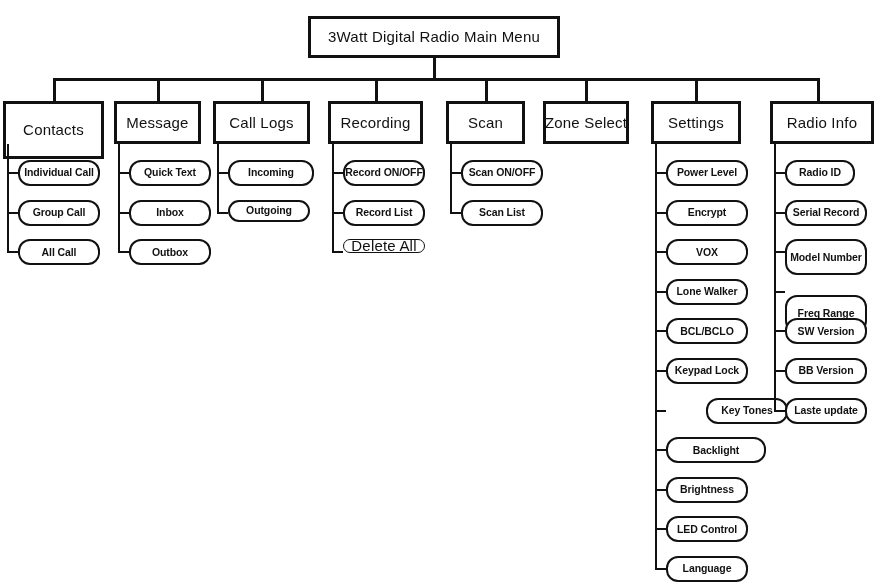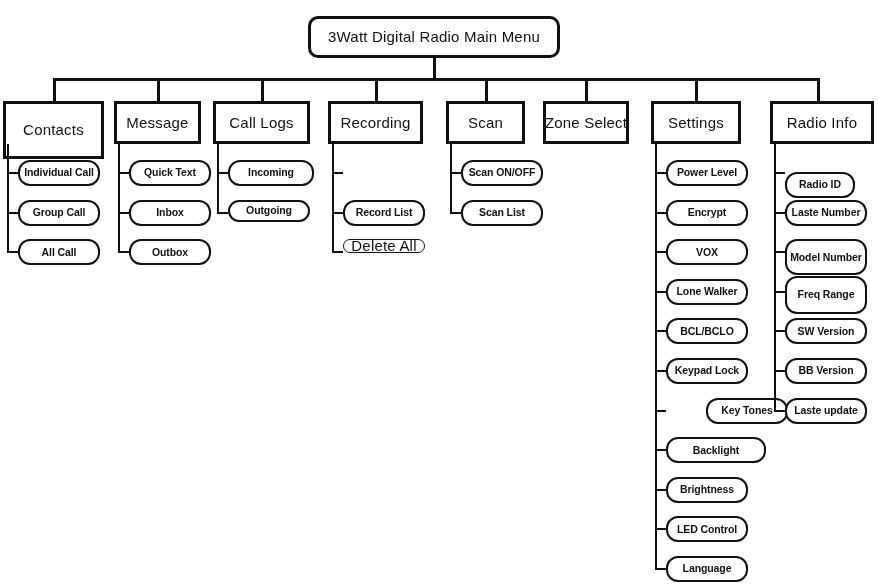--- a/index.html
+++ b/index.html
@@ -61,21 +61,21 @@
   }
   .line.h { height: 2px; }
   .line.v { width: 2px; }
   .line.thick.h { height: 3px; }
   .line.thick.v { width: 3px; }
 </style>
 </head>
 <body>
 
 <div id="canvas">
-    <div class="node root" style="left: 308px; top: 16px; width: 252px; height: 42px; border-radius: 10px;">3Watt Digital Radio Main Menu</div>
+    <div class="node root" style="left: 308px; top: 16px; width: 252px; height: 42px;">3Watt Digital Radio Main Menu</div>
     <div class="line v thick" style="left: 433px; top: 58px; height: 22px;"></div>
     <div class="line h thick" style="left: 52.5px; top: 78px; width: 766.5px;"></div>
     <div class="line v thick" style="left: 52.5px; top: 78px; height: 24px;"></div>
     <div class="node level1" style="left: 3px; top: 101px; width: 101px; height: 58px;">Contacts</div>
     <div class="line v" style="left: 7px; top: 144px; height: 108.2px;"></div>
     <div class="line h" style="left: 7px; top: 172px; width: 11px;"></div>
     <div class="node level2" style="left: 18px; top: 160px; width: 82px; height: 26px;">Individual Call</div>
     <div class="line h" style="left: 7px; top: 211.6px; width: 11px;"></div>
     <div class="node level2" style="left: 18px; top: 199.6px; width: 82px; height: 26px;">Group Call</div>
     <div class="line h" style="left: 7px; top: 251.2px; width: 11px;"></div>
@@ -93,20 +93,21 @@
     <div class="node level1" style="left: 213px; top: 101px; width: 97px; height: 43px;">Call Logs</div>
     <div class="line v" style="left: 217px; top: 144px; height: 68.6px;"></div>
     <div class="line h" style="left: 217px; top: 172px; width: 11px;"></div>
     <div class="node level2" style="left: 228px; top: 160px; width: 86px; height: 26px;">Incoming</div>
     <div class="line h" style="left: 217px; top: 211.6px; width: 11px;"></div>
     <div class="node level2" style="left: 228px; top: 199.6px; width: 82px; height: 22px;">Outgoing</div>
     <div class="line v thick" style="left: 374.5px; top: 78px; height: 24px;"></div>
     <div class="node level1" style="left: 328px; top: 101px; width: 95px; height: 43px;">Recording</div>
     <div class="line v" style="left: 332px; top: 144px; height: 108.2px;"></div>
     <div class="line h" style="left: 332px; top: 172px; width: 11px;"></div>
+    <div class="node level2" style="left: 343px; top: 160px; width: 82px; height: 26px;">Record ON/OFF</div>
     <div class="line h" style="left: 332px; top: 211.6px; width: 11px;"></div>
     <div class="node level2" style="left: 343px; top: 199.6px; width: 82px; height: 26px;">Record List</div>
     <div class="line h" style="left: 332px; top: 251.2px; width: 11px;"></div>
     <div class="node level2 emphasis" style="left: 343px; top: 239.2px; width: 82px; height: 14px;">Delete All</div>
     <div class="line v thick" style="left: 484.5px; top: 78px; height: 24px;"></div>
     <div class="node level1" style="left: 446px; top: 101px; width: 79px; height: 43px;">Scan</div>
     <div class="line v" style="left: 450px; top: 144px; height: 68.6px;"></div>
     <div class="line h" style="left: 450px; top: 172px; width: 11px;"></div>
     <div class="node level2" style="left: 461px; top: 160px; width: 82px; height: 26px;">Scan ON/OFF</div>
     <div class="line h" style="left: 450px; top: 211.6px; width: 11px;"></div>
@@ -135,26 +136,26 @@
     <div class="line h" style="left: 655px; top: 488.8px; width: 11px;"></div>
     <div class="node level2" style="left: 666px; top: 476.8px; width: 82px; height: 26px;">Brightness</div>
     <div class="line h" style="left: 655px; top: 528.4px; width: 11px;"></div>
     <div class="node level2" style="left: 666px; top: 516.4px; width: 82px; height: 26px;">LED Control</div>
     <div class="line h" style="left: 655px; top: 568px; width: 11px;"></div>
     <div class="node level2" style="left: 666px; top: 556px; width: 82px; height: 26px;">Language</div>
     <div class="line v thick" style="left: 817px; top: 78px; height: 24px;"></div>
     <div class="node level1" style="left: 770px; top: 101px; width: 104px; height: 43px;">Radio Info</div>
     <div class="line v" style="left: 774px; top: 144px; height: 266.6px;"></div>
     <div class="line h" style="left: 774px; top: 172px; width: 11px;"></div>
-    <div class="node level2" style="left: 785px; top: 172px; width: 70px; height: 26px;">Radio ID</div>
+    <div class="node level2" style="left: 785px; top: 160px; width: 70px; height: 26px;">Radio ID</div>
     <div class="line h" style="left: 774px; top: 211.6px; width: 11px;"></div>
-    <div class="node level2" style="left: 785px; top: 199.6px; width: 82px; height: 26px;">Laste Number</div>
+    <div class="node level2" style="left: 785px; top: 199.6px; width: 82px; height: 26px;">Serial Record</div>
     <div class="line h" style="left: 774px; top: 251.2px; width: 11px;"></div>
     <div class="node level2" style="left: 785px; top: 239.2px; width: 82px; height: 36px;">Model Number</div>
     <div class="line h" style="left: 774px; top: 290.8px; width: 11px;"></div>
-    <div class="node level2" style="left: 785px; top: 276px; width: 82px; height: 38px;">Freq Range</div>
+    <div class="node level2" style="left: 785px; top: 295px; width: 82px; height: 38px;">Freq Range</div>
     <div class="line h" style="left: 774px; top: 330.4px; width: 11px;"></div>
     <div class="node level2" style="left: 785px; top: 318.4px; width: 82px; height: 26px;">SW Version</div>
     <div class="line h" style="left: 774px; top: 370px; width: 11px;"></div>
     <div class="node level2" style="left: 785px; top: 358px; width: 82px; height: 26px;">BB Version</div>
     <div class="line h" style="left: 774px; top: 409.6px; width: 11px;"></div>
     <div class="node level2" style="left: 785px; top: 397.6px; width: 82px; height: 26px;">Laste update</div>
   </div>
 
 </body></html>

